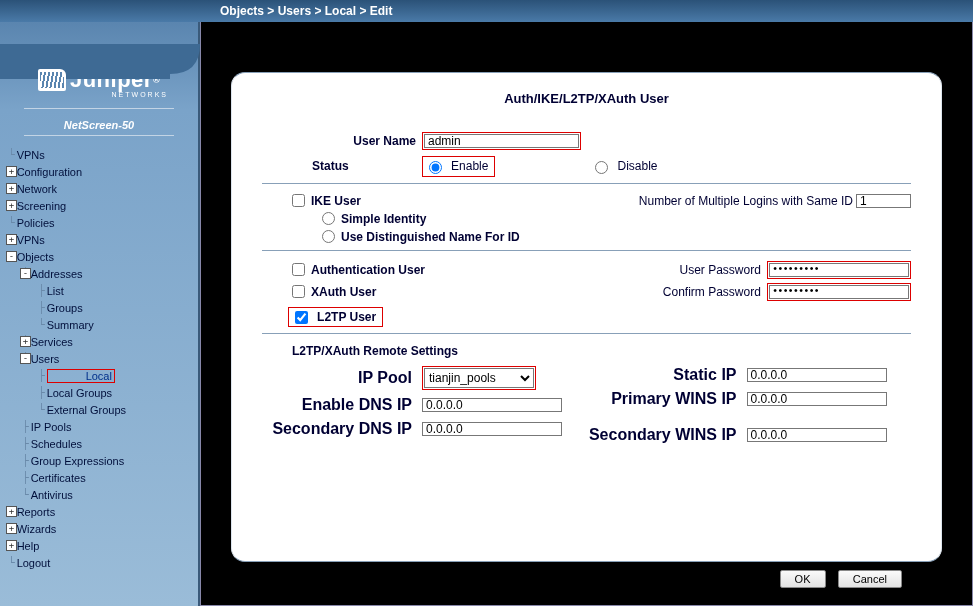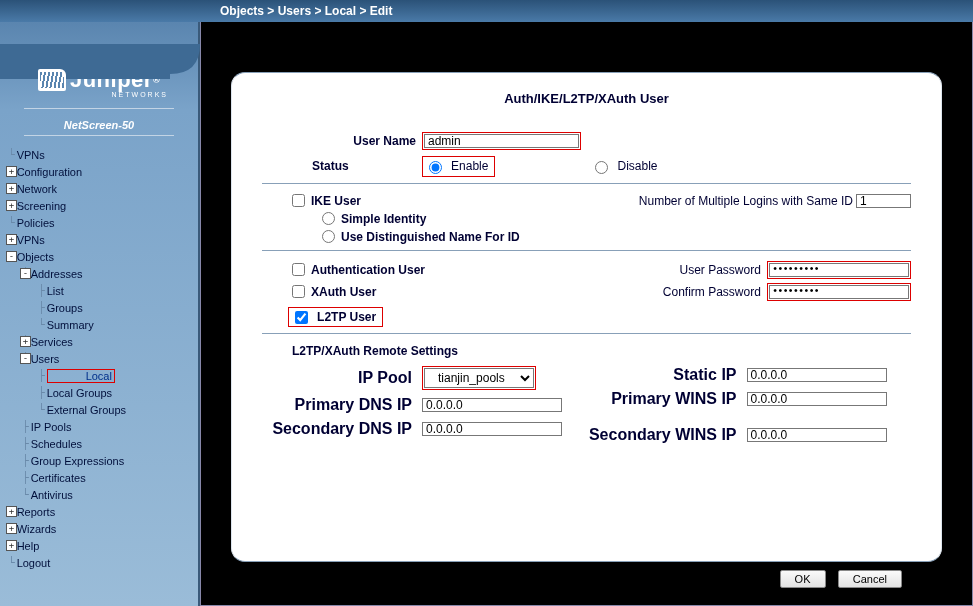--- a/index.html
+++ b/index.html
@@ -29,21 +29,21 @@
 .panel-title { text-align: center; font-weight: bold; font-size: 13px; color: #003; padding: 18px 0 22px 0; }
 .form-area { padding: 0 30px; color: #003; }
 .frow { display: flex; align-items: center; margin: 4px 0; }
 .flab { min-width: 0; font-weight: bold; color: #003; font-size: 12px; }
 .divline { border-top: 1px solid #88a0b8; margin: 6px 0 10px 0; }
 input[type=text], input[type=password] { border: 1px solid #777; height: 14px; font-size: 12px; padding: 0 3px; font-family: Verdana, sans-serif; }
 input[type=text].txt155 { width: 155px; }
 input[type=text].txt55 { width: 55px; }
 input[type=text].txt140 { width: 140px; }
 input[type=password].pw { width: 140px; font-family: Verdana; letter-spacing: 1px; }
-select { border: 1px solid #777; height: 20px; font-size: 12px; background: #fff; font-family: Verdana, sans-serif; padding-left: 9px; }
+select { border: 1px solid #777; height: 20px; font-size: 12px; background: #fff; font-family: Verdana, sans-serif; }
 .red-box { border: 1px solid #d00; display: inline-block; padding: 1px; }
 .radio, .chk { margin-right: 6px; vertical-align: middle; }
 .section-title { font-weight: bold; font-size: 12px; color: #003; }
 .right-col { margin-left: auto; display: flex; align-items: center; }
 .btn { background: linear-gradient(#fafafa,#e2e2e2); border: 1px solid #888; border-radius: 2px; padding: 2px 14px; font-size: 11px; cursor: pointer; font-family: Verdana, sans-serif; }
 .btnrow { text-align: right; padding: 8px 40px 0 0; }
 .col2 { display: flex; }
 .col2 > div { flex: 1; }
 .lab-r2 { text-align: right; padding-right: 10px; min-width: 160px; display: inline-block; font-weight: bold; font-size: 16px; color: #003; }
 .minor { color: #003; font-size: 12px; }
@@ -268,21 +268,21 @@
 
       <div class="col2" style="margin-top:4px;">
         <div>
           <div class="frow">
               <span class="lab-r2">IP Pool</span>
             <span class="red-box">
               <select style="width:110px;"><option>tianjin_pools</option></select>
             </span>
           </div>
           <div class="frow" style="margin-top:6px;">
-              <span class="lab-r2">Primary DNS IP</span>
+              <span class="lab-r2">Enable DNS IP</span>
             <input type="text" class="txt140" value="0.0.0.0" style="">
           </div>
           <div class="frow" style="margin-top:6px;">
               <span class="lab-r2">Secondary DNS IP</span>
             <input type="text" class="txt140" value="0.0.0.0" style="">
           </div>
         </div>
         <div>
           <div class="frow">
               <span class="lab-r2">Static IP</span>

